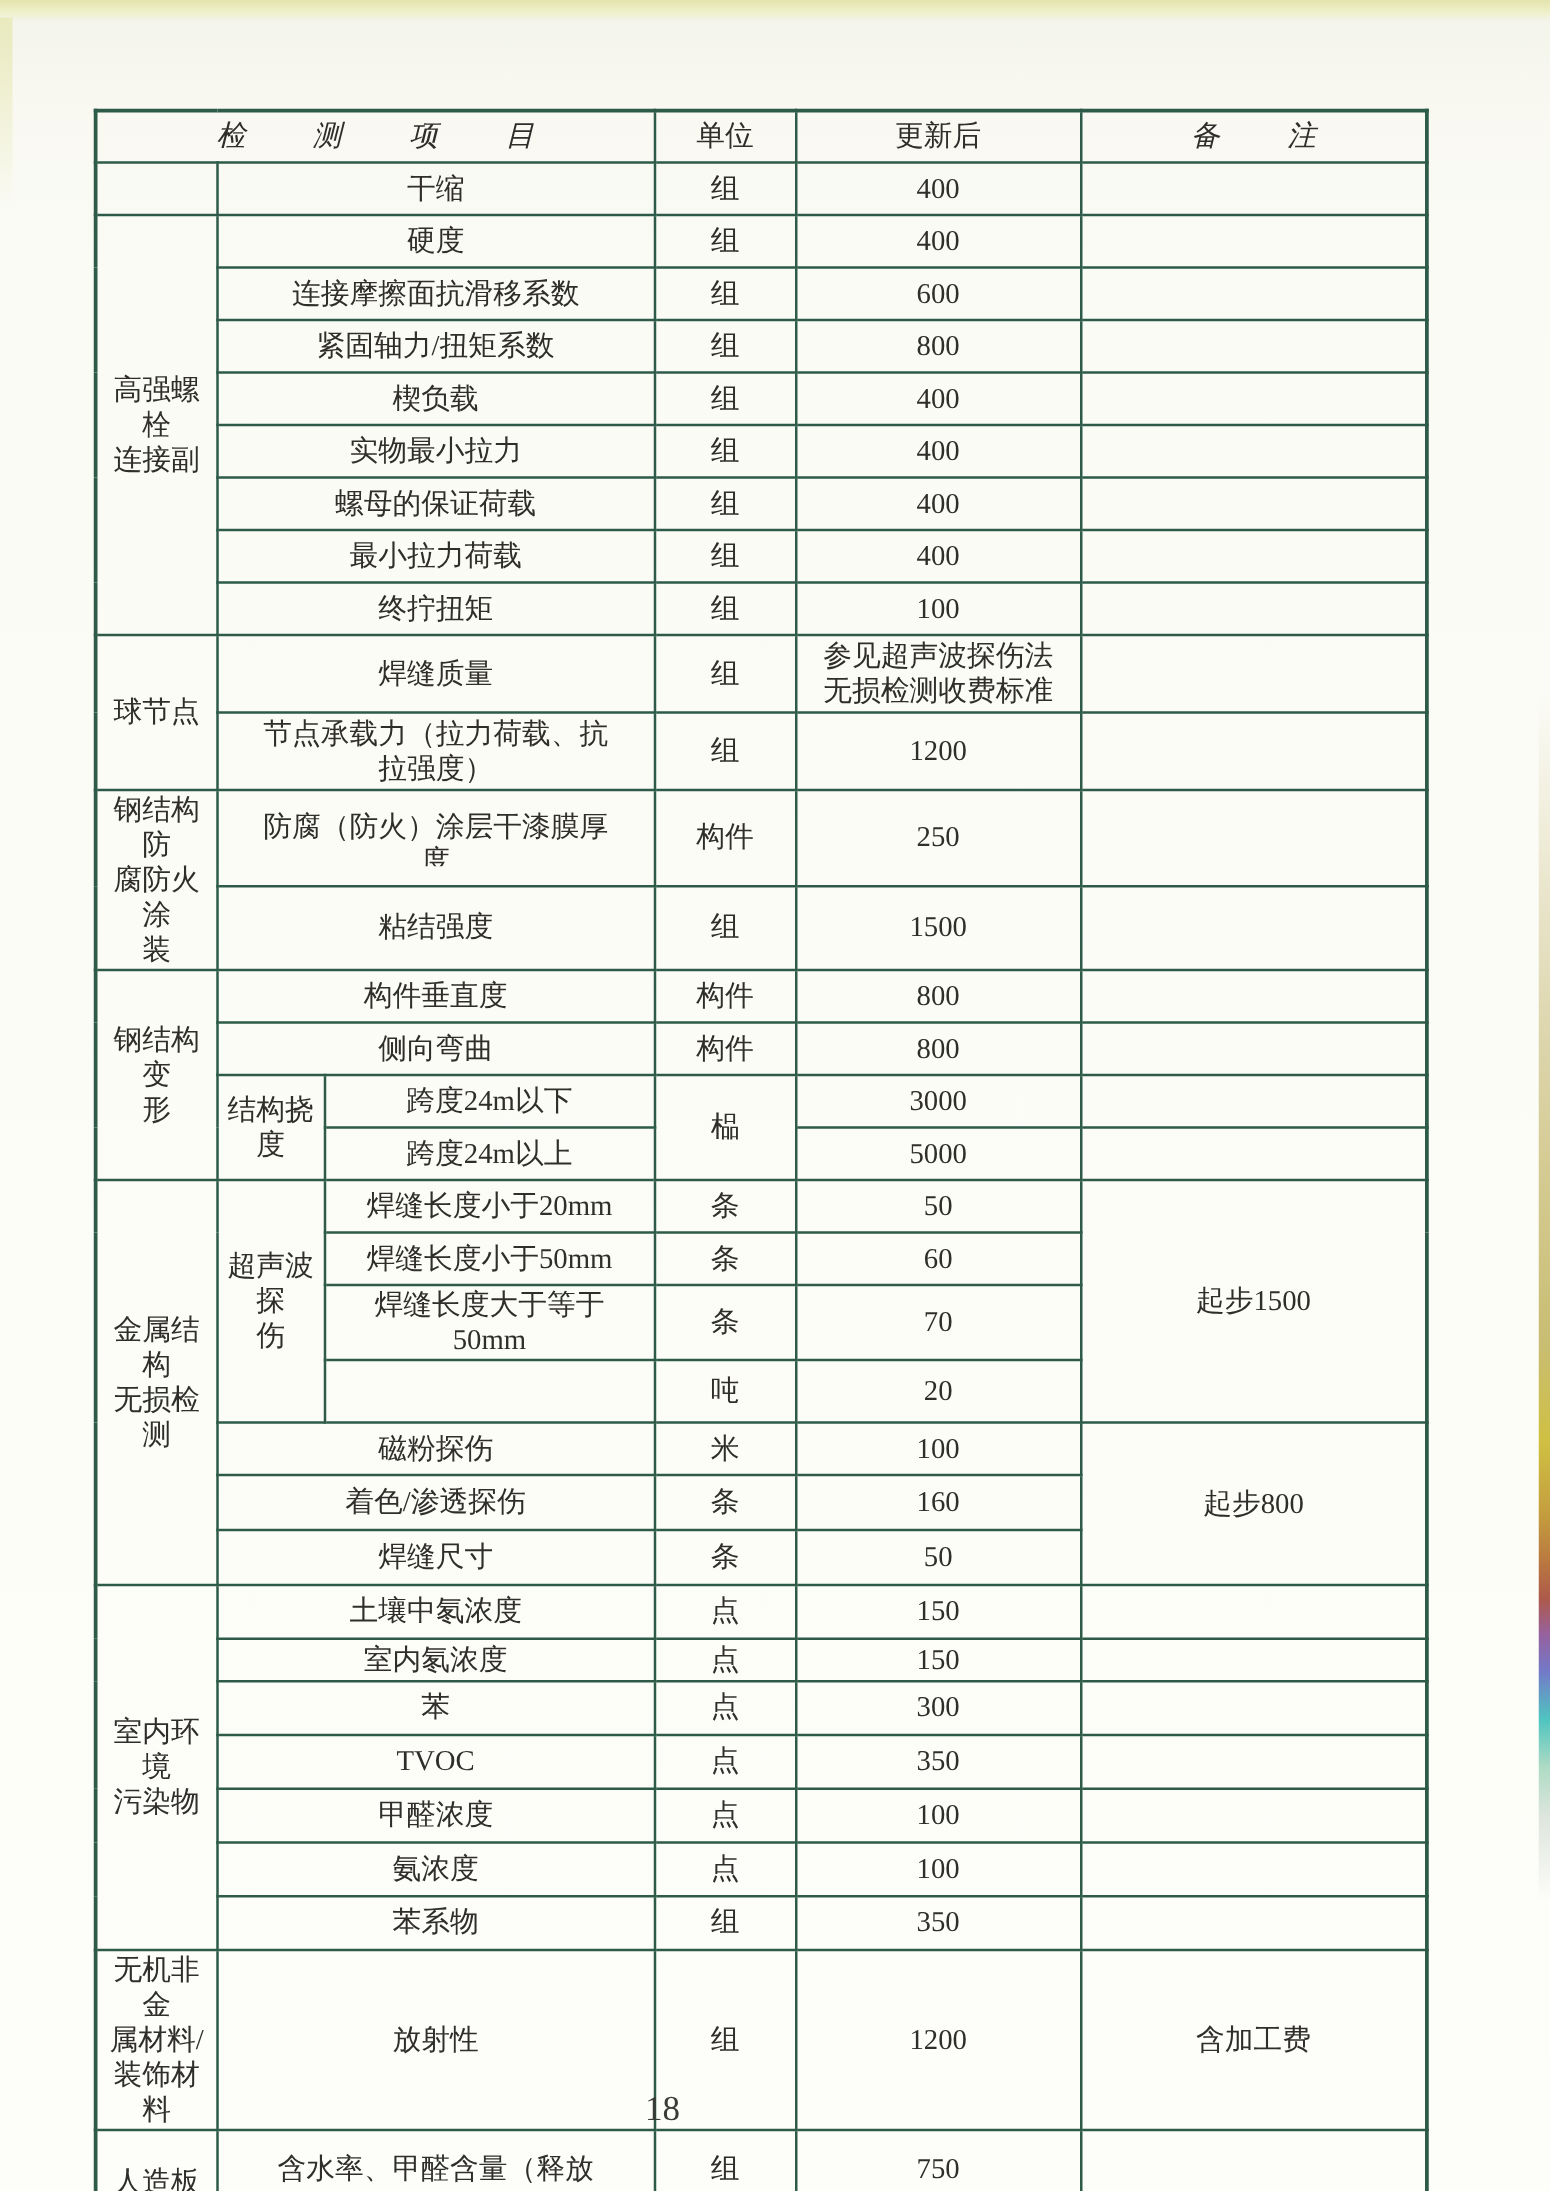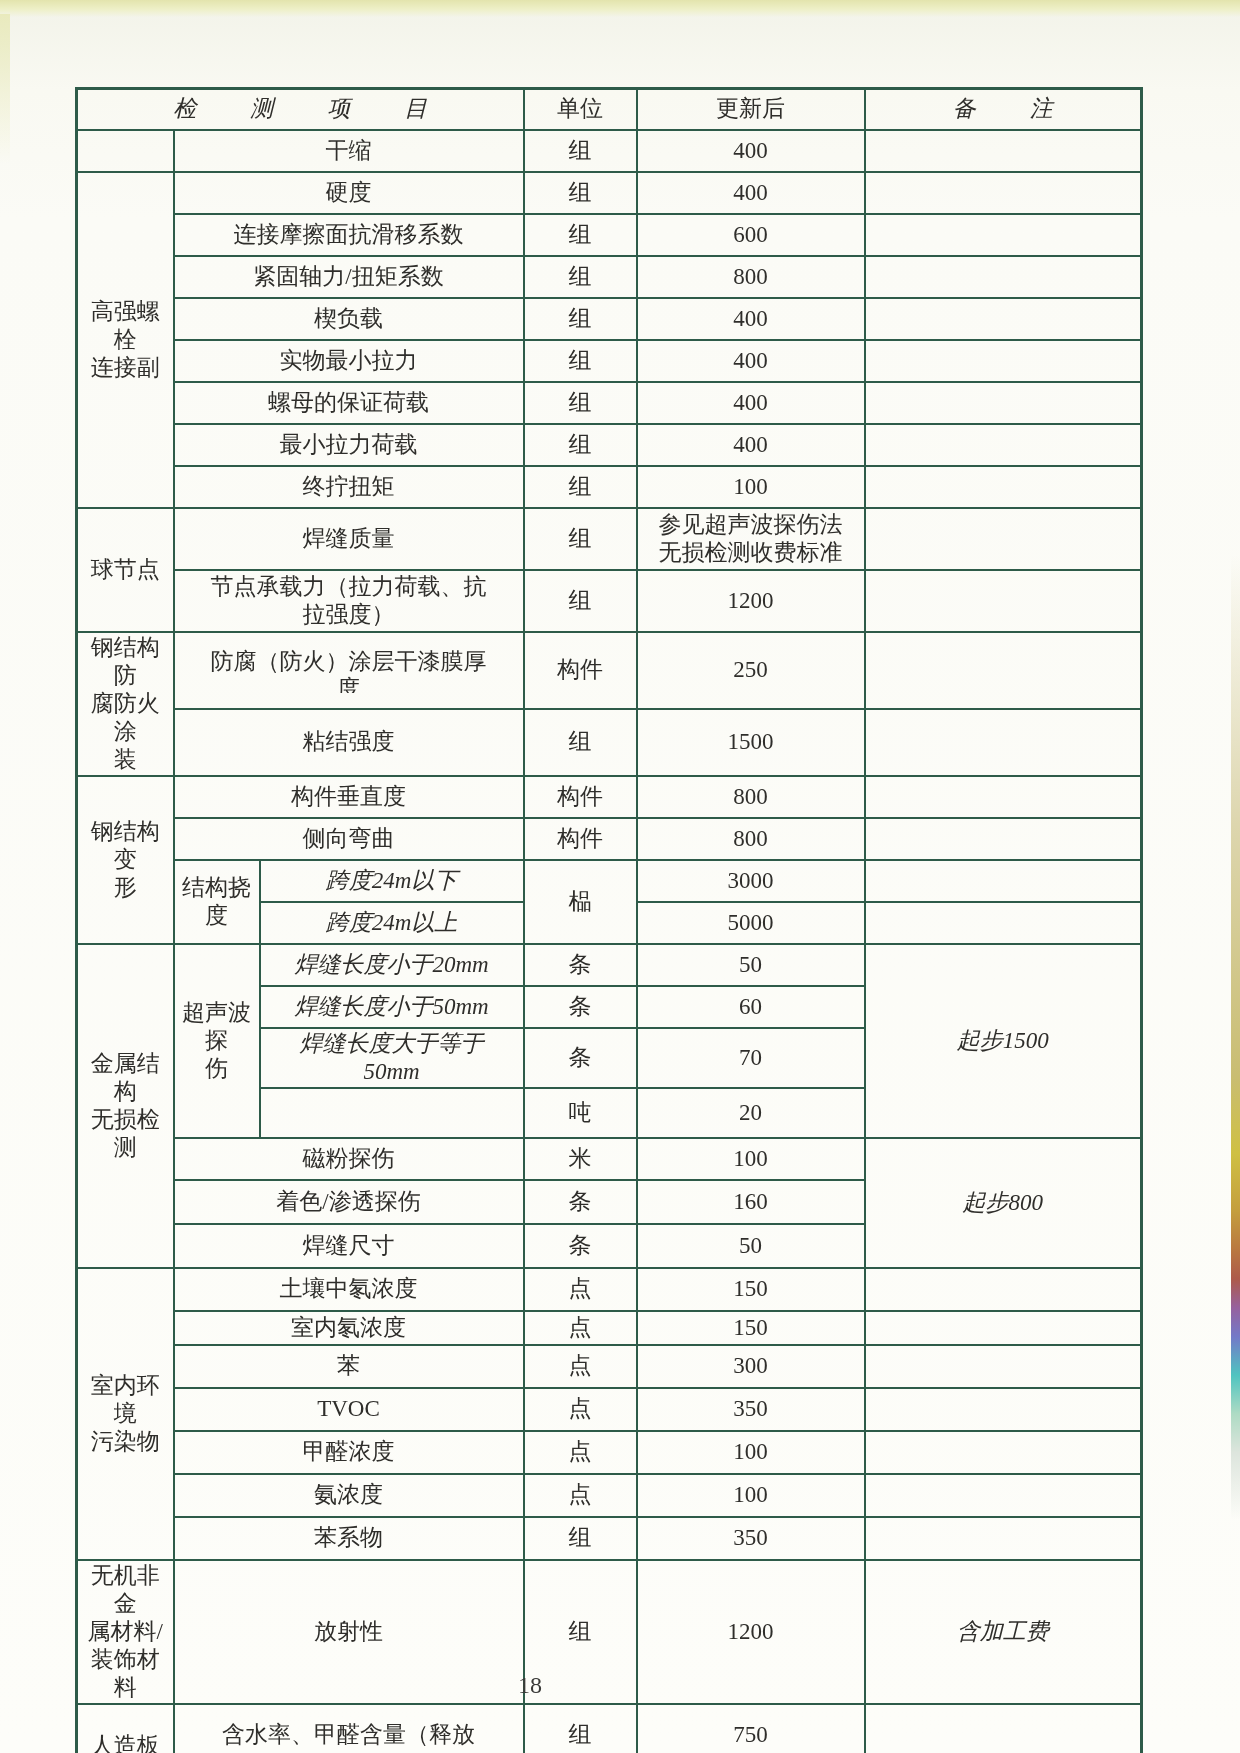--- a/index.html
+++ b/index.html
@@ -55,32 +55,32 @@
     color:var(--ink);
     white-space:pre-line;
     padding:1px 4px;
     overflow:hidden;
   }
   table.fee-table{border:3px solid var(--line);}
   td.hdr{font-size:23px;}
   td.sp{word-spacing:2.1em;font-style:italic;}
   td.grp{font-size:21px;padding:1px 1px;line-height:27px;}
   td.gl{text-align:left;padding-left:4px;}
-  td.left{text-align:left;padding-left:12px;font-style:italic;}
+  td.left{text-align:left;padding-left:12px;}
   td.num{font-size:23px;}
   td.vnote{font-size:22px;line-height:30px;padding:0 2px;}
   td.rk{font-size:22px;padding-left:14px;}
   
   .clipA{height:45px;overflow:hidden;line-height:27px;}
   .cutLabel{height:41px;overflow:hidden;padding-top:26px;line-height:28px;}
   .cutItem{height:41px;overflow:hidden;padding-top:2px;line-height:29px;white-space:pre-line;}
   .cutTop{height:41px;overflow:hidden;padding-top:5px;}
   .page-number{
     position:absolute;top:1672px;left:0;width:1060px;
-    text-align:center;font-size:24px;color:#3a3a38;
+    text-align:center;font-size:28px;color:#3a3a38;
   }
 </style>
 </head>
 <body>
 
 <div class="page">
   <div class="top-band"></div>
   <div class="left-sliver"></div>
   <div class="rainbow"></div>
 

